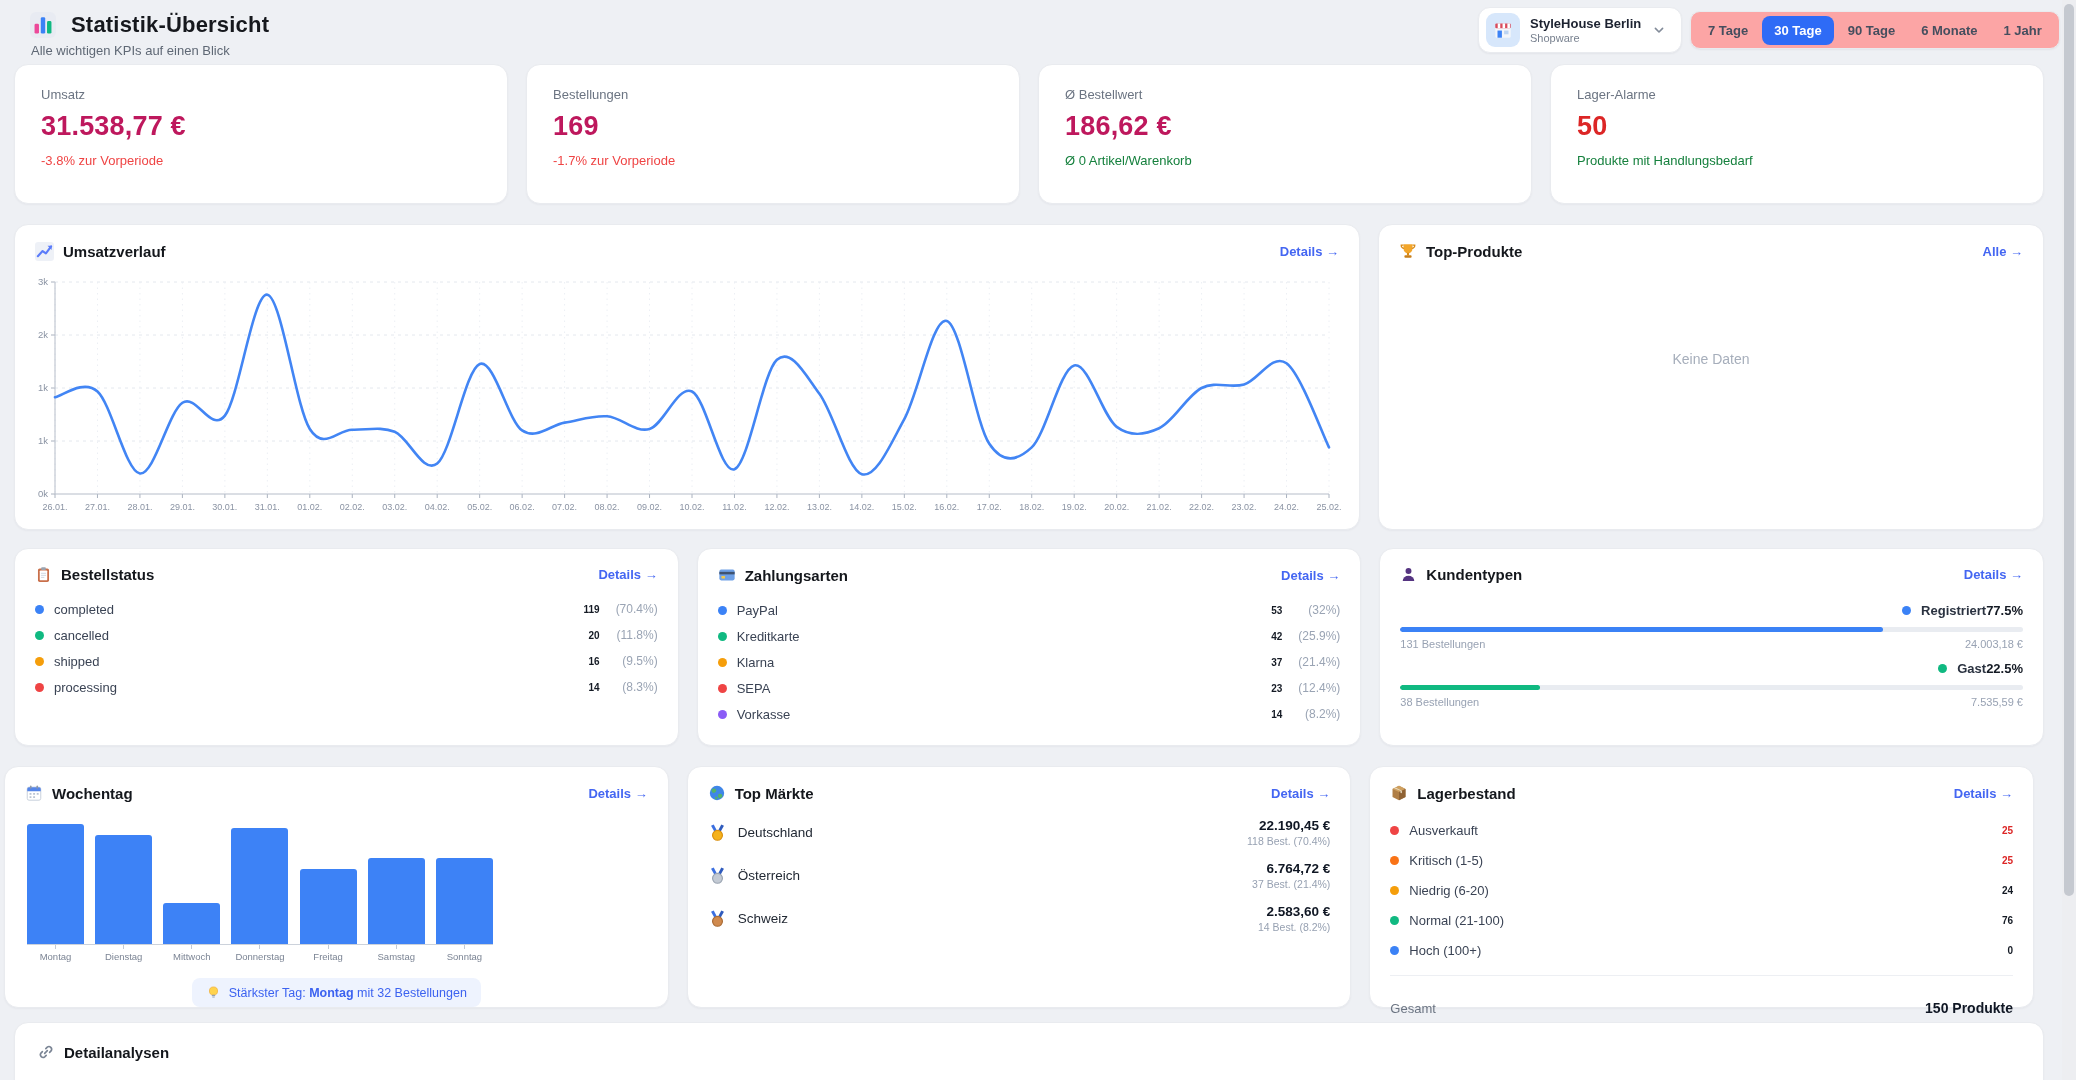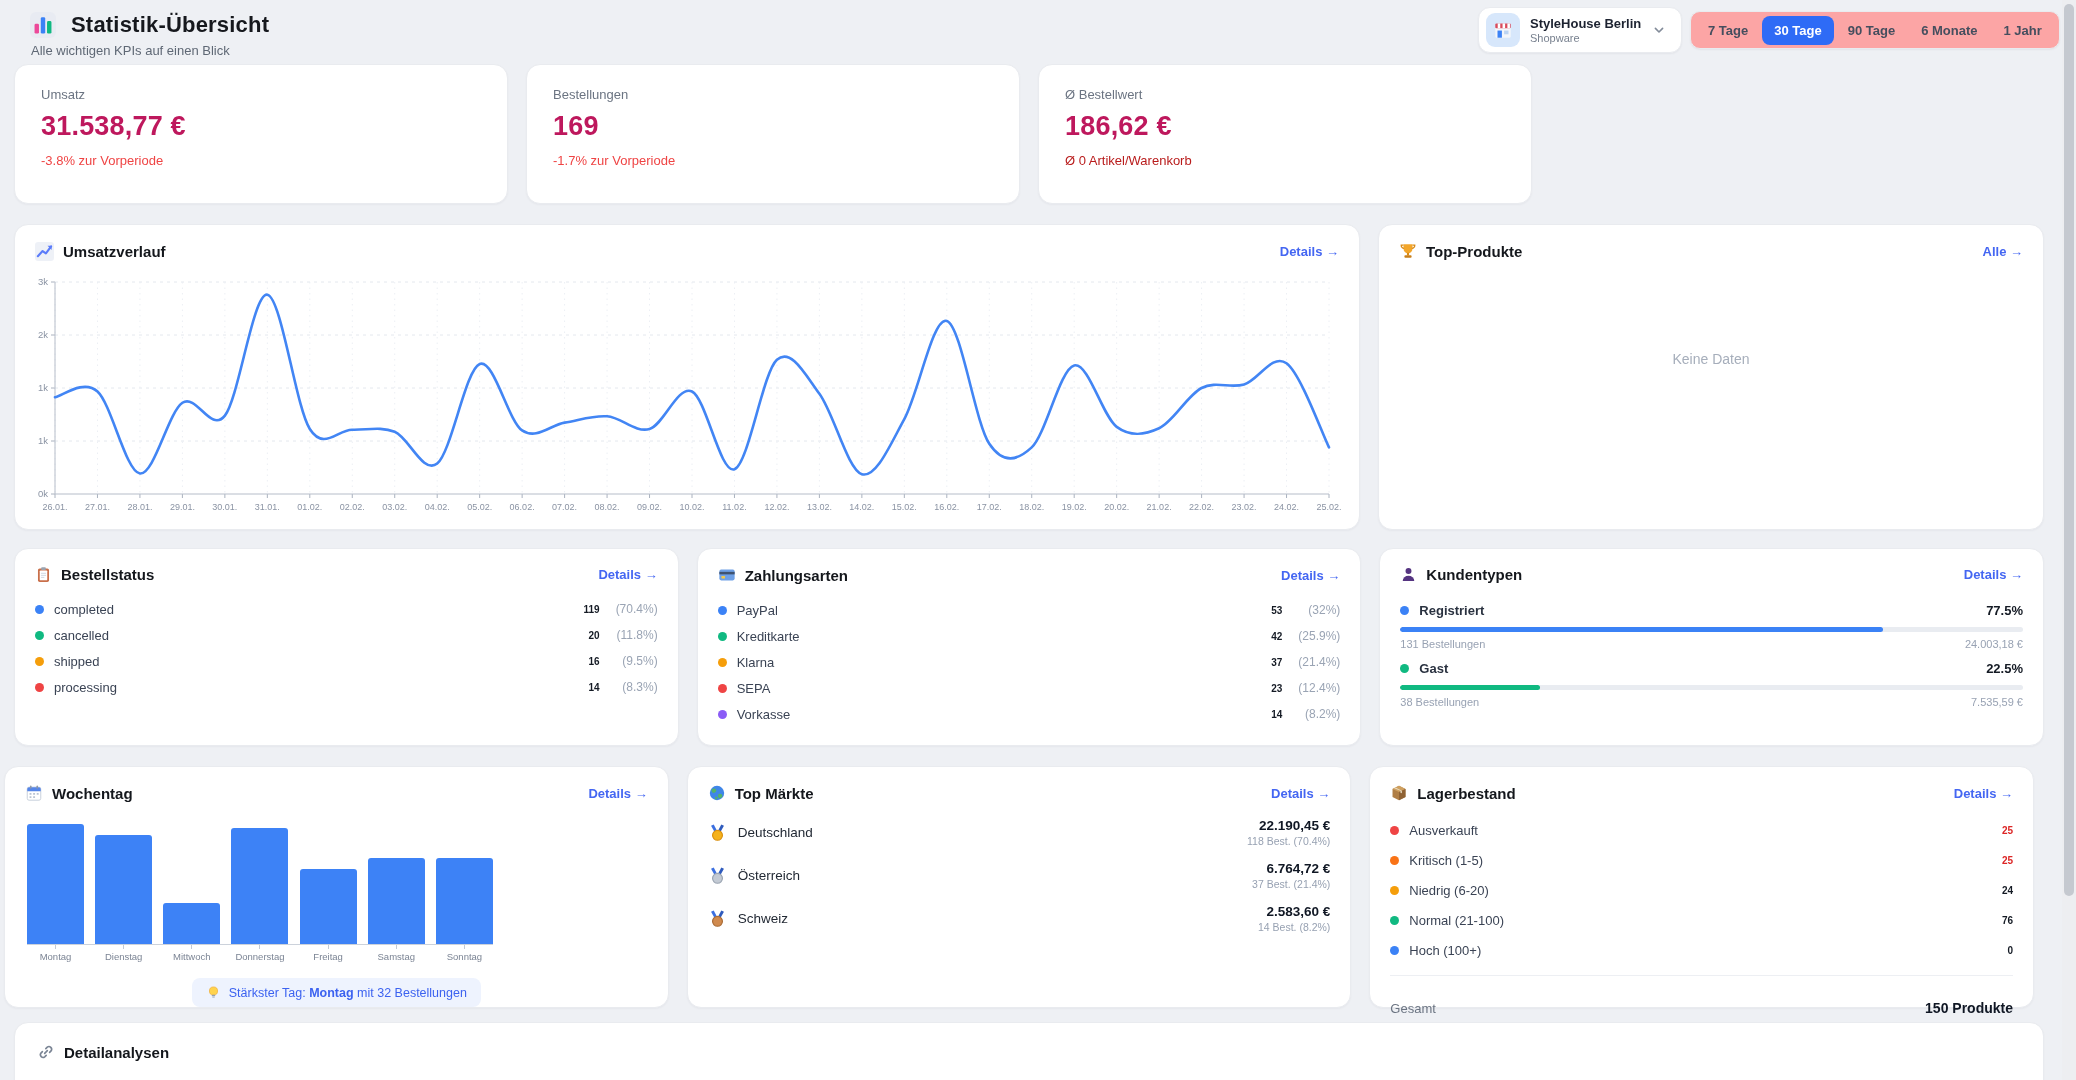--- a/index.html
+++ b/index.html
@@ -31,21 +31,21 @@
   .link { font-size:13px; font-weight:600; color:#4466f2; cursor:pointer; white-space:nowrap; }
 
   
   .kpi-row { position:absolute; left:14px; top:64px; width:2030px; display:grid; grid-template-columns:repeat(4,1fr); gap:18px; }
   .kpi-card { height:140px; padding:22px 26px; }
   .kpi-label { font-size:13px; color:#6b7482; }
   .kpi-value { font-size:27px; font-weight:800; color:#be185d; margin-top:9px; letter-spacing:.2px; }
   .kpi-value--red { color:#dc2626; }
   .kpi-sub { font-size:13px; margin-top:11px; }
   .kpi-sub--neg { color:#ef4444; }
-  .kpi-sub--muted { color:#b91c1c; }
+  .kpi-sub--muted { color:#15803d; }
 
   
   .card-umsatzverlauf { position:absolute; left:14px; top:224px; width:1346px; height:306px; }
   .card-topprodukte   { position:absolute; left:1378px; top:224px; width:666px; height:306px; }
   .empty-state { display:flex; align-items:center; justify-content:center; height:180px; color:#a6aebb; font-size:14px; }
 
   
   .row3 { position:absolute; left:14px; top:548px; width:2030px; display:grid; grid-template-columns:repeat(3,1fr); gap:18px; }
   .row3 .card { height:198px; }
   .row4 { position:absolute; left:4px; top:766px; width:2030px; display:grid; grid-template-columns:repeat(3,1fr); gap:18px; }
@@ -59,21 +59,21 @@
   .dval { font-size:10px; font-weight:700; color:#141a24; }
   .dval--red { color:#dc2626; }
   .dpct { font-size:12px; color:#9aa4b4; margin-left:6px; width:52px; text-align:right; }
 
   .total-row { display:flex; justify-content:space-between; align-items:center; margin:10px 20px 0; padding-top:24px; border-top:1px solid #edeff3; }
   .total-label { font-size:13px; color:#6b7482; }
   .total-value { font-size:14px; font-weight:800; color:#101724; }
 
   
   .kt-group { padding:0 20px; margin-top:11px; }
-  .kt-head { display:flex; justify-content:space-between; align-items:center; }
+  .kt-head { display:flex; justify-content:flex-end; align-items:center; }
   .kt-name { display:flex; align-items:center; gap:10px; font-size:13px; font-weight:600; color:#2a3240; }
   .kt-pct { font-size:13px; font-weight:700; color:#141a24; }
   .kt-bar { height:5px; background:#e9ecf1; border-radius:3px; margin-top:9px; overflow:hidden; }
   .kt-fill { height:100%; border-radius:3px; }
   .kt-sub { display:flex; justify-content:space-between; font-size:11px; color:#98a2b3; margin-top:6px; }
 
   
   .bars { display:flex; justify-content:space-between; align-items:flex-end; width:466px; height:122px;
     margin:12px 0 0 22px; border-bottom:1.5px solid #ccd2db; }
   .bar { width:57px; background:#3d82f6; border-radius:3px 3px 0 0; }
@@ -160,20 +160,25 @@
   </div>
   <div class="card kpi-card">
     <div class="kpi-label">Bestellungen</div>
     <div class="kpi-value">169</div>
     <div class="kpi-sub kpi-sub--neg">-1.7% zur Vorperiode</div>
   </div>
   <div class="card kpi-card">
     <div class="kpi-label">Ø Bestellwert</div>
     <div class="kpi-value">186,62 €</div>
     <div class="kpi-sub kpi-sub--muted">Ø 0 Artikel/Warenkorb</div>
+  </div>
+  <div class="card kpi-card">
+    <div class="kpi-label">Lager-Alarme</div>
+    <div class="kpi-value kpi-value--red">50</div>
+    <div class="kpi-sub kpi-sub--muted">Produkte mit Handlungsbedarf</div>
   </div>
 </div>
 
 <div class="card card-umsatzverlauf">
   <div class="card-head">
     <span class="card-title">
       <span class="icon">
           <svg width="19" height="19" viewBox="0 0 20 20">
             <rect width="20" height="20" rx="3.5" fill="#eef1f7"></rect>
             <polyline points="3,15 8,9.5 11.5,12 17,4.5" stroke="#5b7cfa" stroke-width="2.2" fill="none" stroke-linecap="round" stroke-linejoin="round"></polyline>

